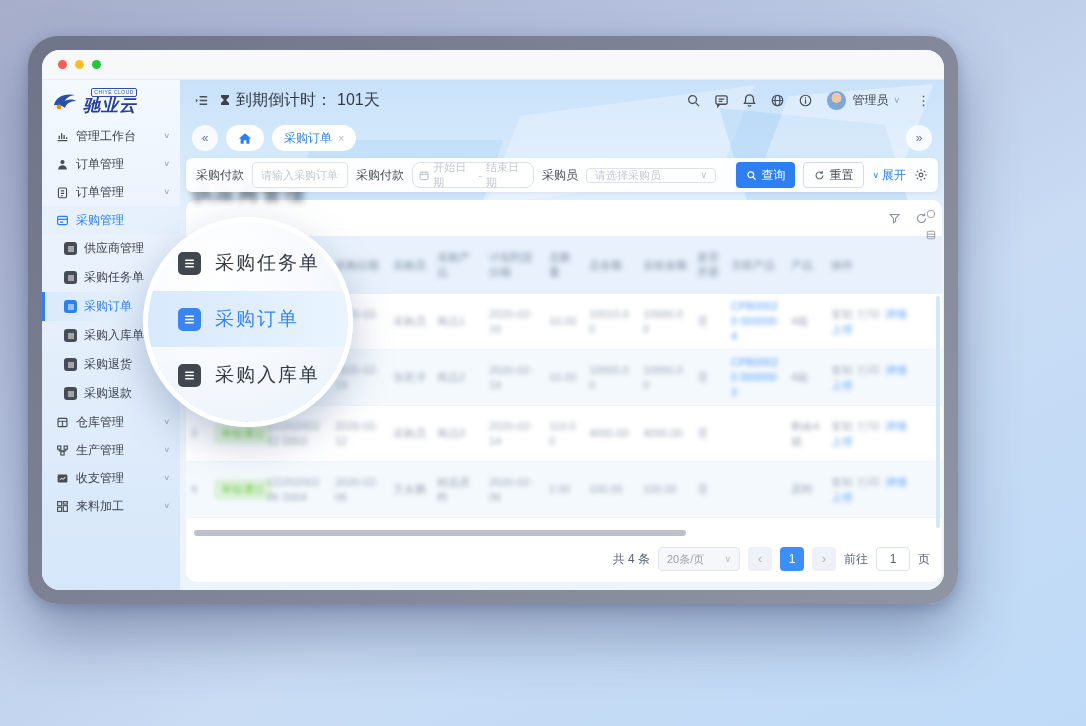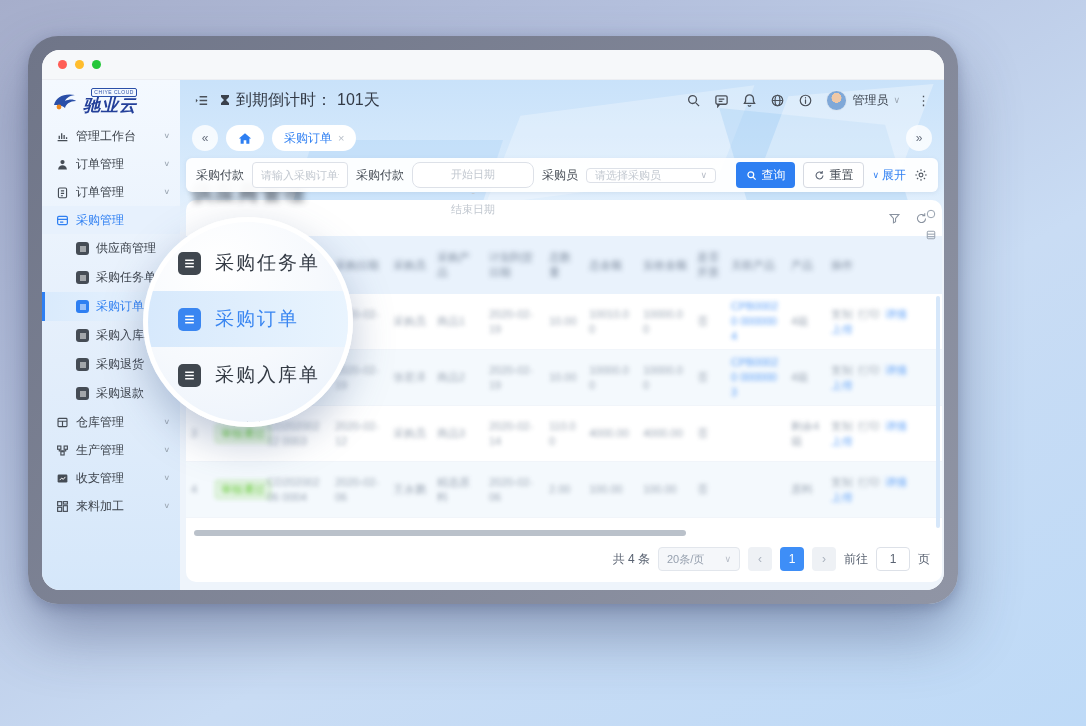--- a/index.html
+++ b/index.html
@@ -19,21 +19,21 @@
   
   .sidebar{flex:0 0 138px;width:138px;background:linear-gradient(180deg,#f4f9ff 0%,#e3eefb 55%,#d5e7fa 100%);overflow:hidden;}
   .logo{height:42px;display:flex;align-items:center;padding-left:10px;gap:5px;}
   .logo-col{display:flex;flex-direction:column;line-height:1;}
   .logo-sub{font-size:5px;color:#2a4fa8;border:1px solid #2a4fa8;border-radius:2px;padding:1px 2px;align-self:flex-end;letter-spacing:.5px;}
   .logo-text{font-size:17px;font-weight:bold;font-style:italic;color:#24409a;letter-spacing:1px;text-align:center;}
   .nav-item{height:28px;display:flex;align-items:center;padding:0 10px 0 14px;gap:7px;font-size:12px;color:#3c424b;cursor:default;}
   .nav-item svg{flex:0 0 13px;}
   .nav-item .chev{margin-left:auto;color:#9aa5b1;font-size:9px;transform:scaleY(.8);}
   .nav-item.parent-active{color:#2e7ff2;background:#e7f1fd;}
-  .nav-child{height:29px;display:flex;align-items:center;padding-left:34px;gap:7px;font-size:12px;color:#3c424b;}
+  .nav-child{height:29px;display:flex;align-items:center;padding-left:22px;gap:7px;font-size:12px;color:#3c424b;}
   .mini-icon{width:13px;height:13px;border-radius:3px;background:#454c55;display:flex;align-items:center;justify-content:center;}
   .nav-child.active{background:linear-gradient(90deg,#d9eafc,#eaf4fe);color:#2e7ff2;box-shadow:inset 3px 0 0 #2e7ff2;}
   .nav-child.active .mini-icon{background:#2e7ff2;}
   
   .main{flex:1;position:relative;background:#eef4fb;overflow:hidden;}
   .banner{position:absolute;z-index:0;top:0;left:0;right:0;height:152px;
     background:linear-gradient(180deg,#c9e2fa 0%,#d9ebfc 65%,#ecf4fd 100%);overflow:hidden;}
   .deco{position:absolute;background:rgba(255,255,255,.28);}
   .deco1{width:220px;height:90px;left:330px;top:20px;transform:skew(-28deg) rotate(-8deg);}
   .deco2{width:160px;height:120px;left:560px;top:36px;transform:skew(22deg) rotate(6deg);background:rgba(150,198,242,.30);}
@@ -51,21 +51,21 @@
   .tab-pill{height:26px;border-radius:14px;background:#fff;display:flex;align-items:center;gap:6px;padding:0 12px;font-size:12px;color:#2e7ff2;}
   .tab-close{color:#b9c0ca;font-size:11px;}
   .tabrow .right{margin-left:auto;}
   
   .filterbar{position:relative;z-index:4;margin:2px 6px 0;height:34px;background:rgba(255,255,255,.94);border-radius:6px;
     display:flex;align-items:center;padding:0 10px;gap:8px;box-shadow:0 1px 4px rgba(120,140,170,.15);}
   .flabel{font-size:12px;color:#454c55;white-space:nowrap;}
   .finput{height:26px;border:1px solid #dde1e8;border-radius:4px;background:#fff;font-size:11px;color:#606a76;padding:0 8px;font-family:"Liberation Sans",sans-serif;}
   .finput::placeholder{color:#c2c8d0;}
   .order-input{width:96px;}
-  .daterange{width:122px;height:26px;border:1px solid #dde1e8;border-radius:8px;background:#fff;display:flex;align-items:center;gap:4px;padding:0 6px;font-size:11px;color:#c2c8d0;flex-direction:column;}
+  .daterange{width:122px;height:26px;border:1px solid #dde1e8;border-radius:8px;background:#fff;display:flex;align-items:center;gap:4px;padding:0 6px;font-size:11px;color:#c2c8d0;}
   .fselect{width:130px;height:15px;border:1px solid #dde1e8;border-radius:4px;background:#fff;display:flex;align-items:center;padding:0 8px;font-size:11px;color:#c2c8d0;}
   .fselect .chev{margin-left:auto;color:#b6bcc6;font-size:9px;}
   .fbtns{margin-left:auto;display:flex;align-items:center;gap:8px;}
   .btn{height:26px;border-radius:4px;display:flex;align-items:center;gap:4px;padding:0 10px;font-size:12px;}
   .btn-primary{background:#2e7ff2;color:#fff;}
   .btn-plain{background:#fff;border:1px solid #d6dae2;color:#454c55;}
   .expand-link{display:flex;align-items:center;gap:3px;color:#2e7ff2;font-size:12px;}
   .expand-link .chev{font-size:9px;}
   .gear{color:#555c66;display:flex;}
   

